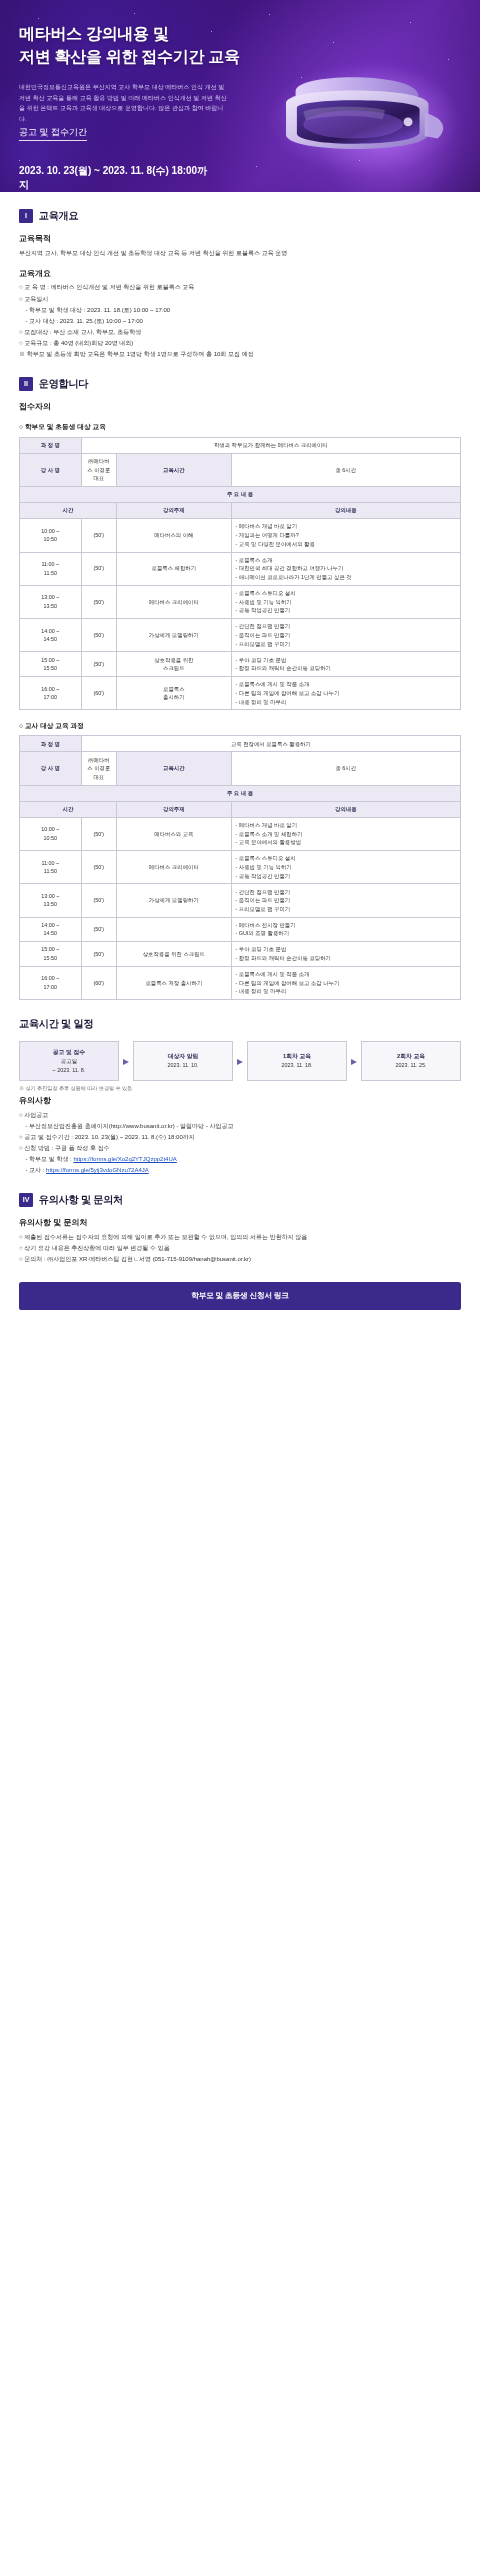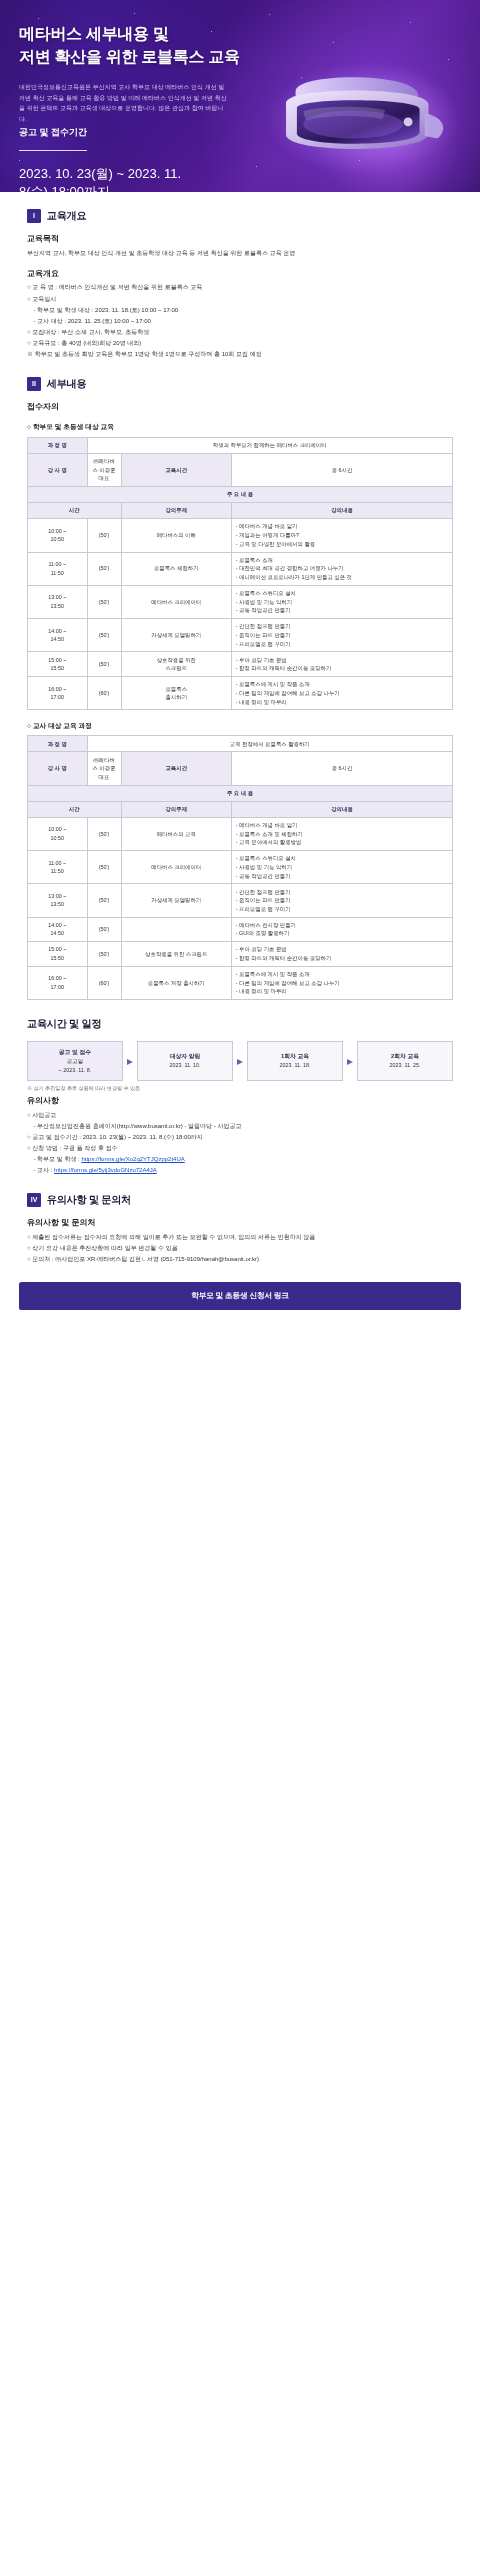--- a/index.html
+++ b/index.html
@@ -49,33 +49,33 @@
     position: absolute; left: 19px; top: 82px; width: 211px;
     color: #d9ccf2; font-size: 6px; line-height: 1.75;
     z-index: 4;
   }
   .hero-box {
     position: absolute; left: 19px; top: 126px; width: 192px;
     z-index: 4;
   }
   .hero-box .label {
     display: inline-block;
-    color: #fff; font-size: 9px; font-weight: bold;
-    padding-bottom: 11px; border-bottom: 1.3px solid rgba(255,255,255,0.85);
+    color: #fff; font-size: 9px; font-weight: normal;
+    padding-bottom: 1px; border-bottom: 1.3px solid rgba(255,255,255,0.85);
   }
   .hero-box .period {
-    margin-top: 14px; color: #fff; font-size: 13px; font-weight: normal;
+    margin-top: 23px; color: #fff; font-size: 10px; font-weight: bold;
   }
   
   .vr {
     position: absolute; right: 18px; top: 58px; width: 205px; height: 115px; z-index: 3;
   }
 
   
-  .section { padding: 0 27px; }
+  .section { padding: 0 19px; }
   .sec-head {
     display: flex; align-items: center; gap: 5.8px;
     margin: 16.6px 0 10.2px 0;
   }
   .sec-num {
     width: 14px; height: 14px; background: #3b2a8c; color: #fff;
     font-size: 7px; font-weight: bold;
     display: flex; align-items: center; justify-content: center;
     border-radius: 1.3px;
   }
@@ -149,22 +149,22 @@
         <i style="left:448px;top:59px"></i>
       <i style="left:51px;top:96px"></i>
         <i style="left:19px;top:160px"></i>
       <i style="left:256px;top:166px"></i>
         <i style="left:359px;top:160px"></i>
       <i style="left:442px;top:128px"></i>
         <i style="left:301px;top:77px"></i>
     </div>
 
     <div class="hero-title">
-      <div>메타버스 세부내용 및</div>
-      <div>저변 확산을 위한  로블록스 교육</div>
+      <div>메타버스 강의내용 및</div>
+      <div>저변 확산을 위한  접수기간 교육</div>
     </div>
 
     <div class="hero-desc">대한민국정보통신교육원은 부산지역 교사 학부모 대상 메타버스 인식 개선 및 저변 확산 교육을 통해 교육 활용 방법 및 미래 메타버스 인식개선 및 저변 확산을 위한 온택트 교육과 교육생 대상으로 운영합니다. 많은 관심과 참여 바랍니다.</div>
 
     <div class="hero-box">
       <div class="label">공고 및 접수기간</div>
       <div class="period">2023. 10. 23(월) ~ 2023. 11. 8(수) 18:00까지</div>
     </div>
 
     <svg class="vr" viewBox="0 0 320 180">
@@ -218,21 +218,21 @@
       <div class="ind1">- 교사 대상 : 2023. 11. 25.(토) 10:00 ~ 17:00</div>
       <div>○ 모집대상 : 부산 소재 교사, 학부모, 초등학생</div>
       <div>○ 교육규모 : 총 40명 (내외)회당 20명 내외)</div>
       <div>※ 학부모 및 초등생 희망 교육은 학부모 1명당 학생 1명으로 구성하여 총 10회 모집 예정</div>
     </div>
   </div>
 
   <div class="section">
     <div class="sec-head">
       <div class="sec-num">II</div>
-      <div class="sec-title">세부내용</div>
+      <div class="sec-title">운영합니다</div>
     </div>
 
     <div class="sub-title first">접수자의</div>
     <div class="tbl-cap">○ 학부모 및 초등생 대상 교육</div>
 
     <table class="grid">
       <colgroup>
           <col style="width:14%">
           <col style="width:8%">
           <col style="width:26%">

